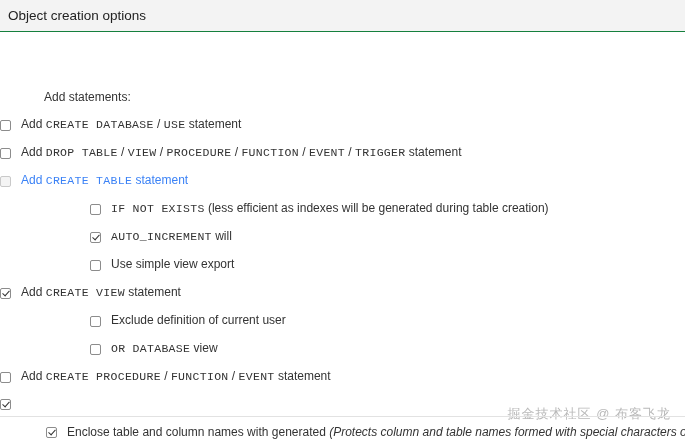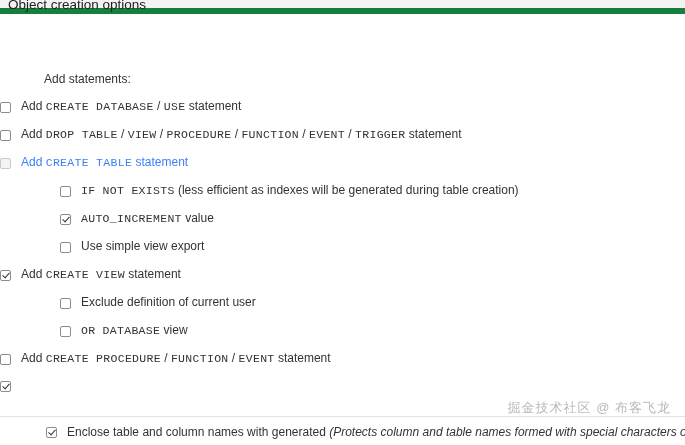--- a/index.html
+++ b/index.html
@@ -10,23 +10,23 @@
     width: 685px;
     height: 445px;
     background: #ffffff;
     font-family: "Liberation Sans", sans-serif;
     font-size: 12px;
     color: #333333;
     overflow: hidden;
     position: relative;
   }
   .panel-header {
-    height: 14px;
+    height: 32px;
     background: #f3f3f3;
-    border-bottom: 6px solid #15803d;
+    border-bottom: 1px solid #15803d;
     display: flex;
     align-items: center;
     padding-left: 8px;
     box-sizing: border-box;
   }
   .panel-header .title {
     font-size: 13.5px;
     color: #222222;
     font-family: "Liberation Sans", sans-serif;
   }
@@ -38,21 +38,21 @@
     font-size: 12px;
     color: #333333;
     margin-bottom: 14px;
     margin-top: 48px;
   }
   .row {
     display: flex;
     align-items: center;
     margin-bottom: 15px;
   }
-  .row.indent1 { margin-left: 60px; }
+  .row.indent1 { margin-left: 90px; }
   .cb {
     width: 11px;
     height: 11px;
     border: 1px solid #8c8c8c;
     background: #ffffff;
     border-radius: 2px;
     box-sizing: border-box;
     margin-right: 10px;
     flex: 0 0 auto;
     position: relative;
@@ -104,21 +104,21 @@
     position: absolute;
     left: 0;
     bottom: 28px;
     width: 100%;
     height: 1px;
     background: #e2e2e2;
   }
   .watermark {
     position: absolute;
     right: 14px;
-    bottom: 28px;
+    bottom: 22px;
     font-size: 13px;
     color: #b9b9b9;
     letter-spacing: 1px;
     white-space: nowrap;
   }
 </style>
 </head>
 <body>
 
 <div class="panel-header">
@@ -139,21 +139,21 @@
       <div class="row">
         <span class="cb disabled"></span>
         <span class="lbl dim"><span class="sep">Add </span><span class="mono">CREATE TABLE</span><span class="sep"> statement</span></span>
       </div>
       <div class="row indent1">
         <span class="cb"></span>
         <span class="lbl"><span class="mono">IF NOT EXISTS</span><span class="sep"> (less efficient as indexes will be generated during table creation)</span></span>
       </div>
       <div class="row indent1">
         <span class="cb checked"></span>
-        <span class="lbl"><span class="mono">AUTO_INCREMENT</span><span class="sep"> value</span></span>
+        <span class="lbl"><span class="mono">AUTO_INCREMENT</span><span class="sep"> will</span></span>
       </div>
       <div class="row indent1">
         <span class="cb"></span>
         <span class="lbl"><span class="sep">Use simple view export</span></span>
       </div>
       <div class="row">
         <span class="cb checked"></span>
         <span class="lbl"><span class="sep">Add </span><span class="mono">CREATE VIEW</span><span class="sep"> statement</span></span>
       </div>
       <div class="row indent1">

